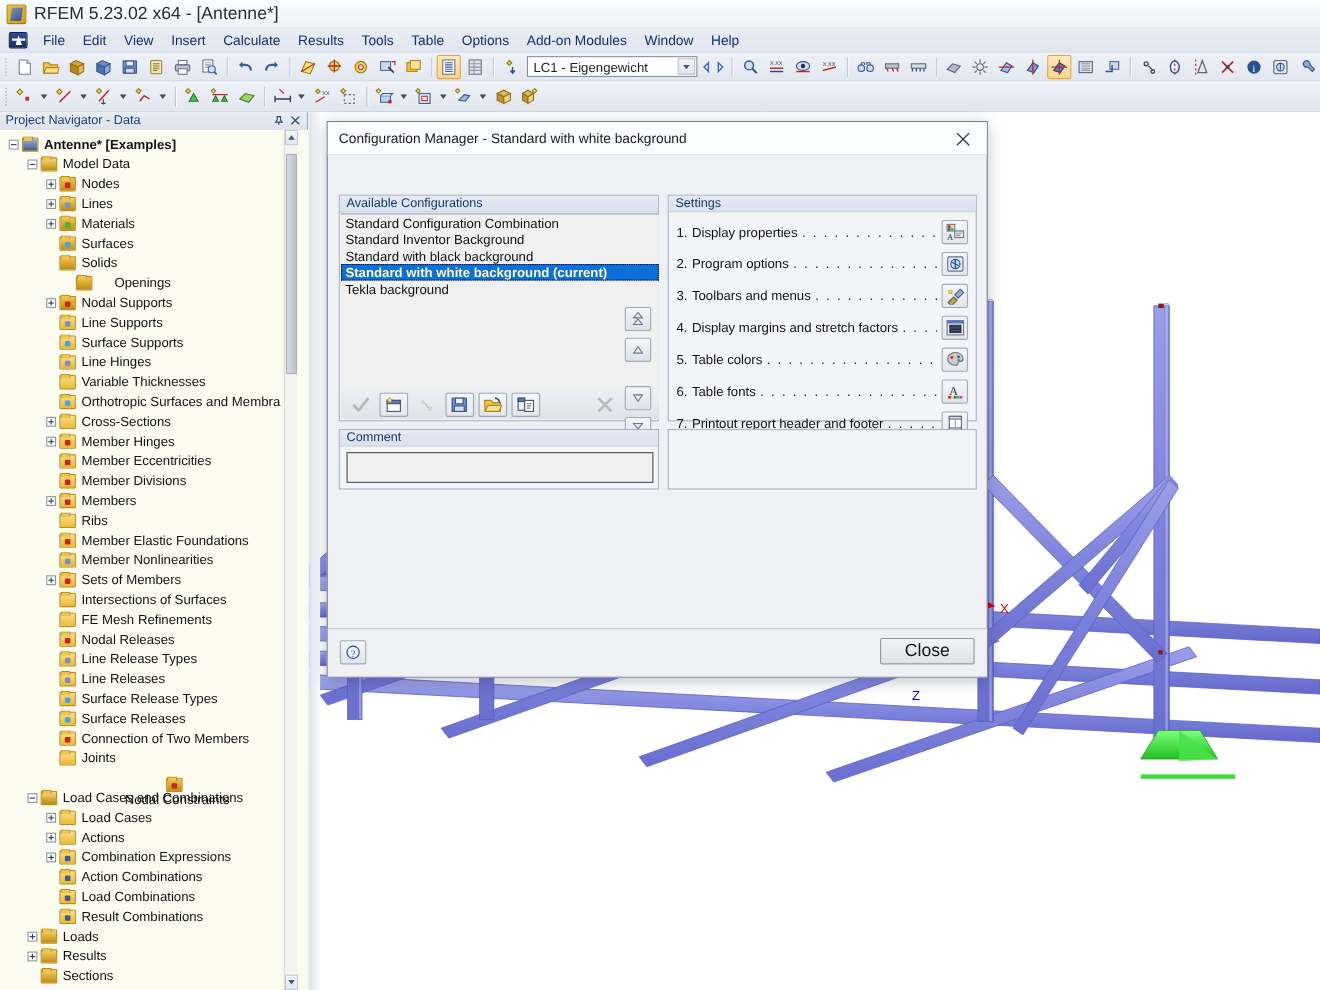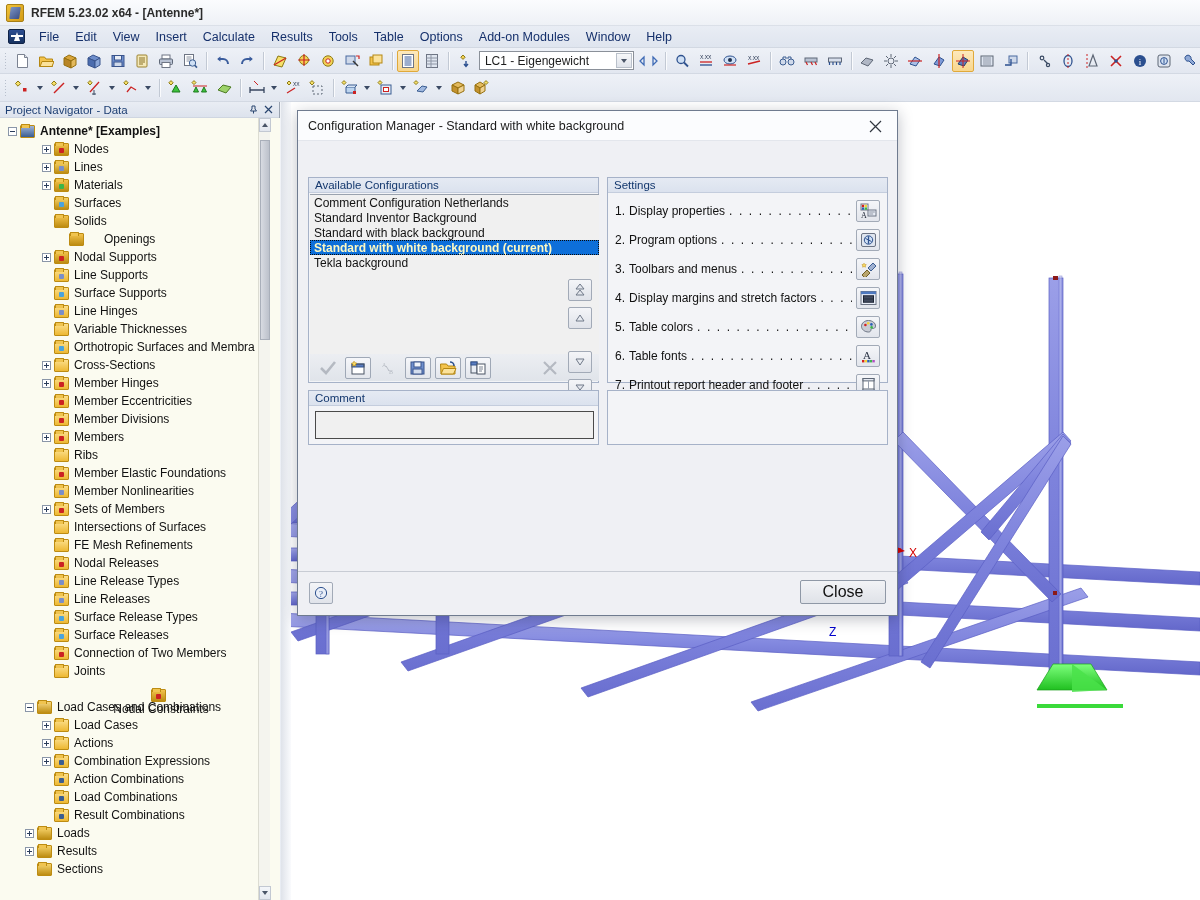--- a/index.html
+++ b/index.html
@@ -27,21 +27,21 @@
   .titlebar .appicon {
     width: 18px; height: 18px; margin-right: 7px; position: relative;
     background: linear-gradient(135deg,#f0c23a,#d39b16);
     border-radius: 2px; border: 1px solid #a87f15;
   }
   .titlebar .appicon:after{
     content:""; position:absolute; left:3px; top:2px; width:10px; height:12px;
     background: linear-gradient(135deg,#7a93c4,#3c4f86); border-radius:1px;
     transform: skewX(-8deg);
   }
-  .titlebar .ttxt { font-size: 12px; color: #2b2b2b; font-weight: bold; }
+  .titlebar .ttxt { font-size: 16px; color: #2b2b2b; }
 
   
   .menubar {
     position: absolute; left: 0; top: 26px; width: 1200px; height: 22px;
     background: linear-gradient(#e9edf4, #dfe5ef);
     display: flex; align-items: center; padding-left: 4px;
     border-bottom: 1px solid #d2d8e2;
   }
   .menu-logo {
     width: 17px; height: 15px; margin: 0 6px 0 4px;
@@ -735,20 +735,25 @@
     </div>
 
     <div class="nav-body">
       <div class="tree" id="tree-container">
           <div class="trow root" style="padding-left: 4px;">
             <span class="expander"></span>
             <span class="ico folder" style="background: linear-gradient(rgb(159, 180, 216), rgb(59, 93, 145));">
               <span class="dot" style="left: 4px; top: 4px; width: 5px; height: 5px; background: transparent;"></span>
             </span>
             <span>Antenne* [Examples]</span>
+          </div>
+          <div class="trow" style="padding-left: 21px;">
+            <span class="expander"></span>
+            <span class="ico folder open" style="background: linear-gradient(rgb(247, 216, 127), rgb(189, 140, 18));"></span>
+            <span>Model Data</span>
           </div>
           <div class="trow" style="padding-left: 38px;">
             <span class="expander plus"></span>
             <span class="ico folder" style="background: linear-gradient(rgb(243, 195, 76), rgb(189, 140, 18));">
               <span class="dot" style="left: 4px; top: 4px; width: 5px; height: 5px; background: rgb(204, 34, 34);"></span>
             </span>
             <span>Nodes</span>
           </div>
           <div class="trow" style="padding-left: 38px;">
             <span class="expander plus"></span>
@@ -1135,21 +1140,21 @@
           </svg>
       </span>
     </div>
 
     <div class="dlg-body">
 
       <div class="groupbox" id="gb-avail">
         <div class="gb-label">Available Configurations</div>
         <div class="listbox" id="config-list">
             <div class="litem">
-              <span>Comment Configuration Netherlands</span>
+              <span>Standard Configuration Combination</span>
             </div>
             <div class="litem">
               <span>Standard Inventor Background</span>
             </div>
             <div class="litem">
               <span>Standard with black background</span>
             </div>
             <div class="litem sel">
               <span>Standard with white background (current)</span>
             </div>

